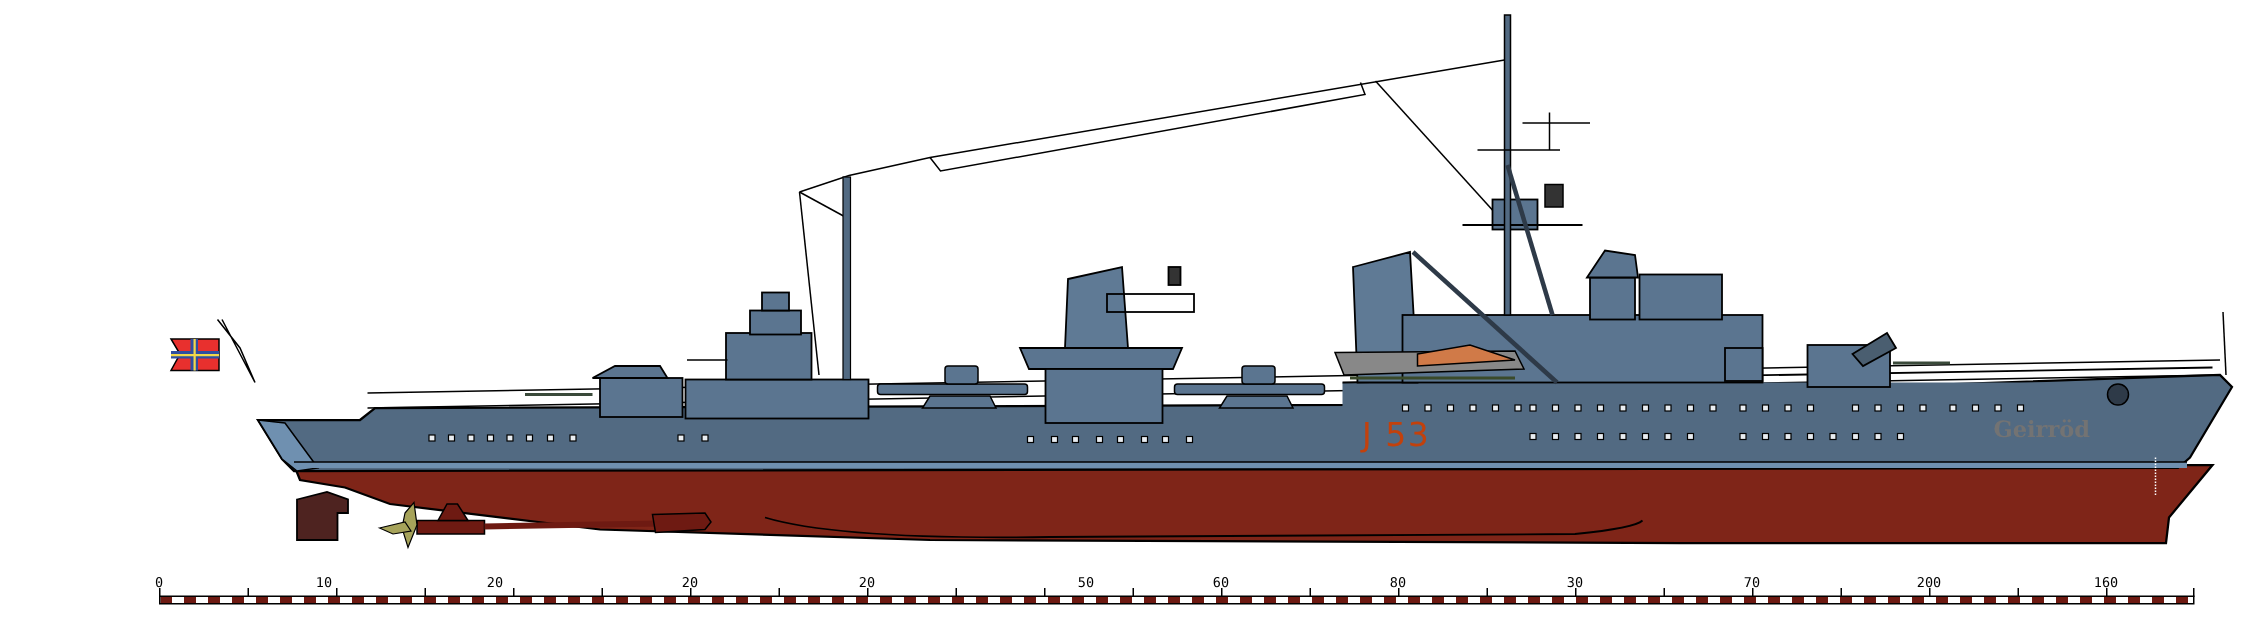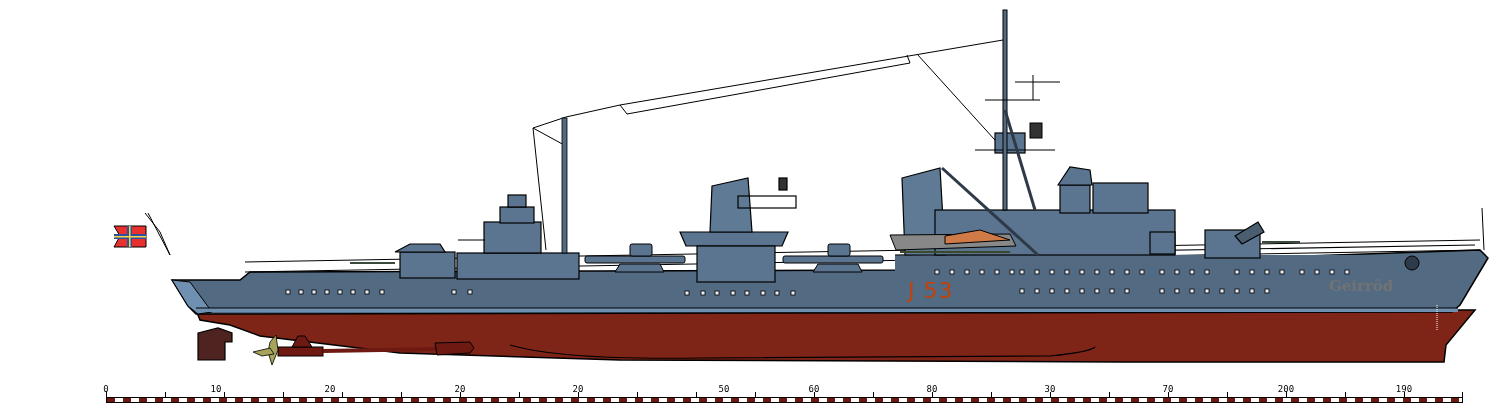--- a/index.html
+++ b/index.html
@@ -210,21 +210,21 @@
   <span class="scale-label" style="left:110px">10</span>
   <span class="scale-label" style="left:224px">20</span>
   <span class="scale-label" style="left:354px">20</span>
   <span class="scale-label" style="left:472px">20</span>
   <span class="scale-label" style="left:618px">50</span>
   <span class="scale-label" style="left:708px">60</span>
   <span class="scale-label" style="left:826px">80</span>
   <span class="scale-label" style="left:944px">30</span>
   <span class="scale-label" style="left:1062px">70</span>
   <span class="scale-label" style="left:1180px">200</span>
-  <span class="scale-label" style="left:1298px">190</span>
+  <span class="scale-label" style="left:1298px">160</span>
   <span class="scale-tick" style="left:0px"></span>
     <span class="scale-tick" style="left:59px"></span>
   <span class="scale-tick" style="left:118px"></span>
     <span class="scale-tick" style="left:177px"></span>
   <span class="scale-tick" style="left:236px"></span>
     <span class="scale-tick" style="left:295px"></span>
   <span class="scale-tick" style="left:354px"></span>
     <span class="scale-tick" style="left:413px"></span>
   <span class="scale-tick" style="left:472px"></span>
     <span class="scale-tick" style="left:531px"></span>

